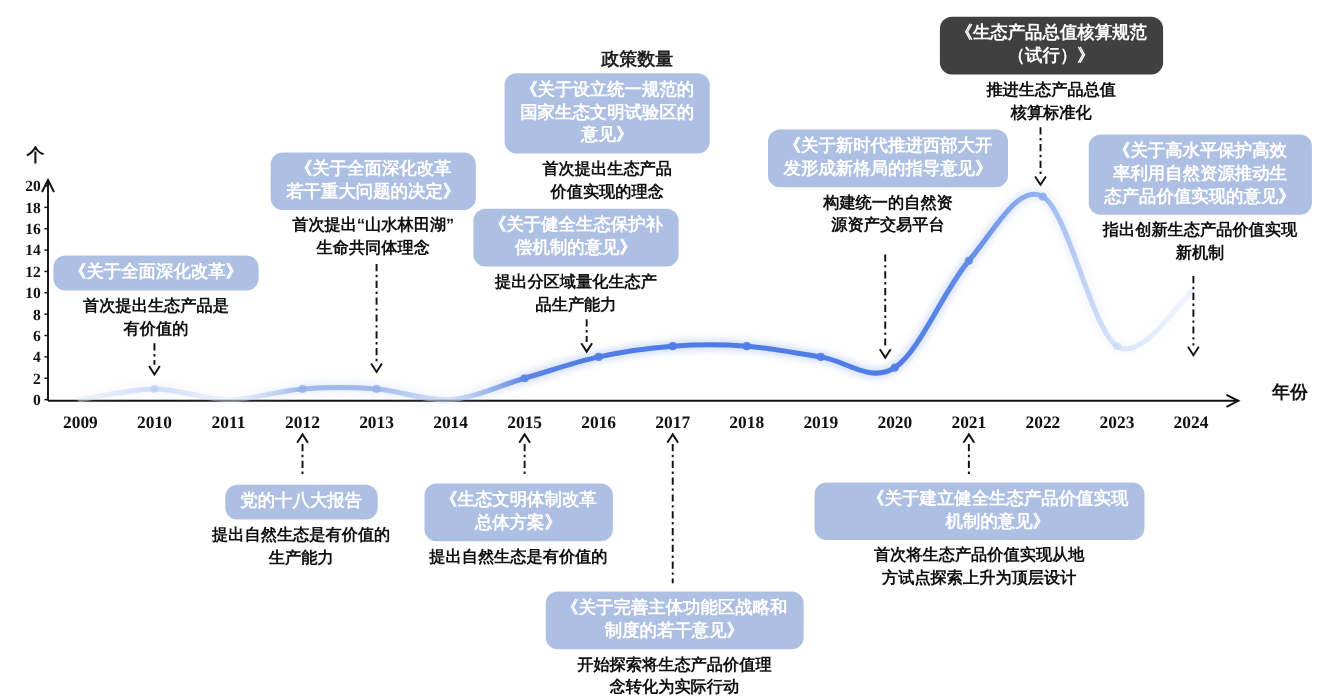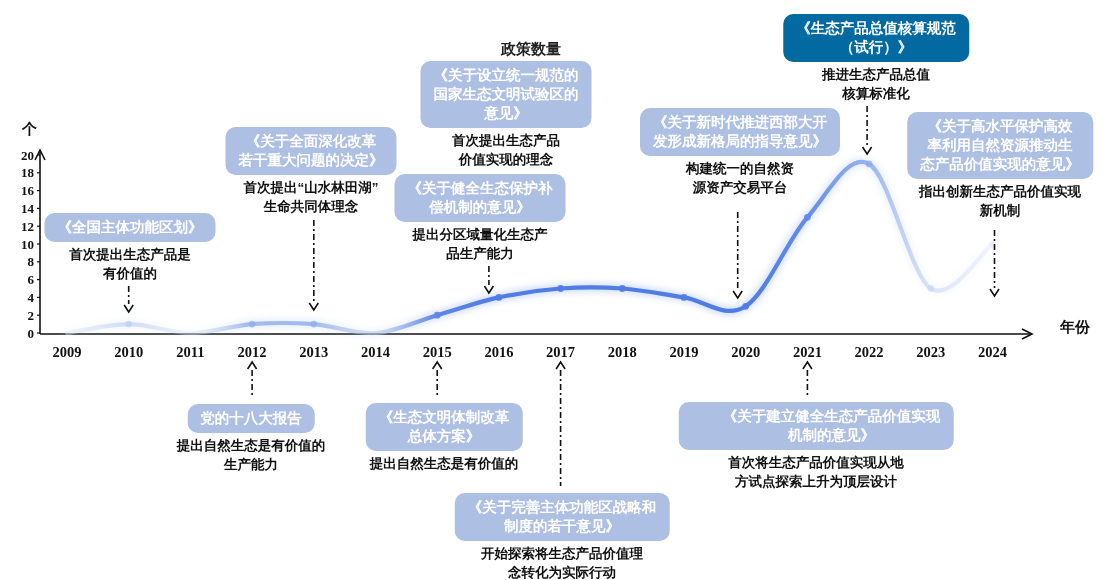--- a/index.html
+++ b/index.html
@@ -132,21 +132,21 @@
       </defs>
       <line x1="3" y1="5" x2="37" y2="5" stroke="url(#lgrad)" stroke-width="5" stroke-linecap="round"></line>
     </svg>
     <span class="legend-label">政策数量</span>
   </div>
 
   <div class="axis-unit" style="left:22px;top:120px;">个</div>
   <div class="axis-unit" style="left:1060px;top:318px;">年份</div>
 
   <div class="event" style="left:130px;top:213px;">
-    <div class="pbox" style="background: rgb(174, 191, 228); color: rgb(255, 255, 255);"><span>《全国主体功能区划》</span></div>
+    <div class="pbox" style="background: rgb(174, 191, 228); color: rgb(255, 255, 255);"><span>《关于全面深化改革》</span></div>
     <div class="pnote">首次提出生态产品是
 有价值的</div>
   </div>
   <div class="event" style="left:311px;top:127px;">
     <div class="pbox" style="background: rgb(174, 191, 228); color: rgb(255, 255, 255);"><span>《关于全面深化改革
 若干重大问题的决定》</span></div>
     <div class="pnote">首次提出“山水林田湖”
 生命共同体理念</div>
   </div>
   <div class="event" style="left:506px;top:61px;">
@@ -162,39 +162,39 @@
     <div class="pnote">提出分区域量化生态产
 品生产能力</div>
   </div>
   <div class="event" style="left:740px;top:108px;">
     <div class="pbox" style="background: rgb(174, 191, 228); color: rgb(255, 255, 255);"><span>《关于新时代推进西部大开
 发形成新格局的指导意见》</span></div>
     <div class="pnote">构建统一的自然资
 源资产交易平台</div>
   </div>
   <div class="event" style="left:876px;top:14px;">
-    <div class="pbox" style="background: #0369a1; color: rgb(255, 255, 255);"><span>《生态产品总值核算规范
+    <div class="pbox" style="background: #404040; color: rgb(255, 255, 255);"><span>《生态产品总值核算规范
 （试行）》</span></div>
     <div class="pnote">推进生态产品总值
 核算标准化</div>
   </div>
   <div class="event" style="left:1000px;top:112px;">
     <div class="pbox" style="background: rgb(174, 191, 228); color: rgb(255, 255, 255);"><span>《关于高水平保护高效
 率利用自然资源推动生
 态产品价值实现的意见》</span></div>
     <div class="pnote">指出创新生态产品价值实现
 新机制</div>
   </div>
 
   <div class="event" style="left:251px;top:404px;">
     <div class="pbox" style="background: rgb(174, 191, 228); color: rgb(255, 255, 255);"><span>党的十八大报告</span></div>
     <div class="pnote">提出自然生态是有价值的
 生产能力</div>
   </div>
-  <div class="event" style="left:444px;top:403px;">
+  <div class="event" style="left:432px;top:403px;">
     <div class="pbox" style="background: rgb(174, 191, 228); color: rgb(255, 255, 255);"><span>《生态文明体制改革
 总体方案》</span></div>
     <div class="pnote">提出自然生态是有价值的</div>
   </div>
   <div class="event" style="left:562px;top:493px;">
     <div class="pbox" style="background: rgb(174, 191, 228); color: rgb(255, 255, 255);"><span>《关于完善主体功能区战略和
 制度的若干意见》</span></div>
     <div class="pnote">开始探索将生态产品价值理
 念转化为实际行动</div>
   </div>

